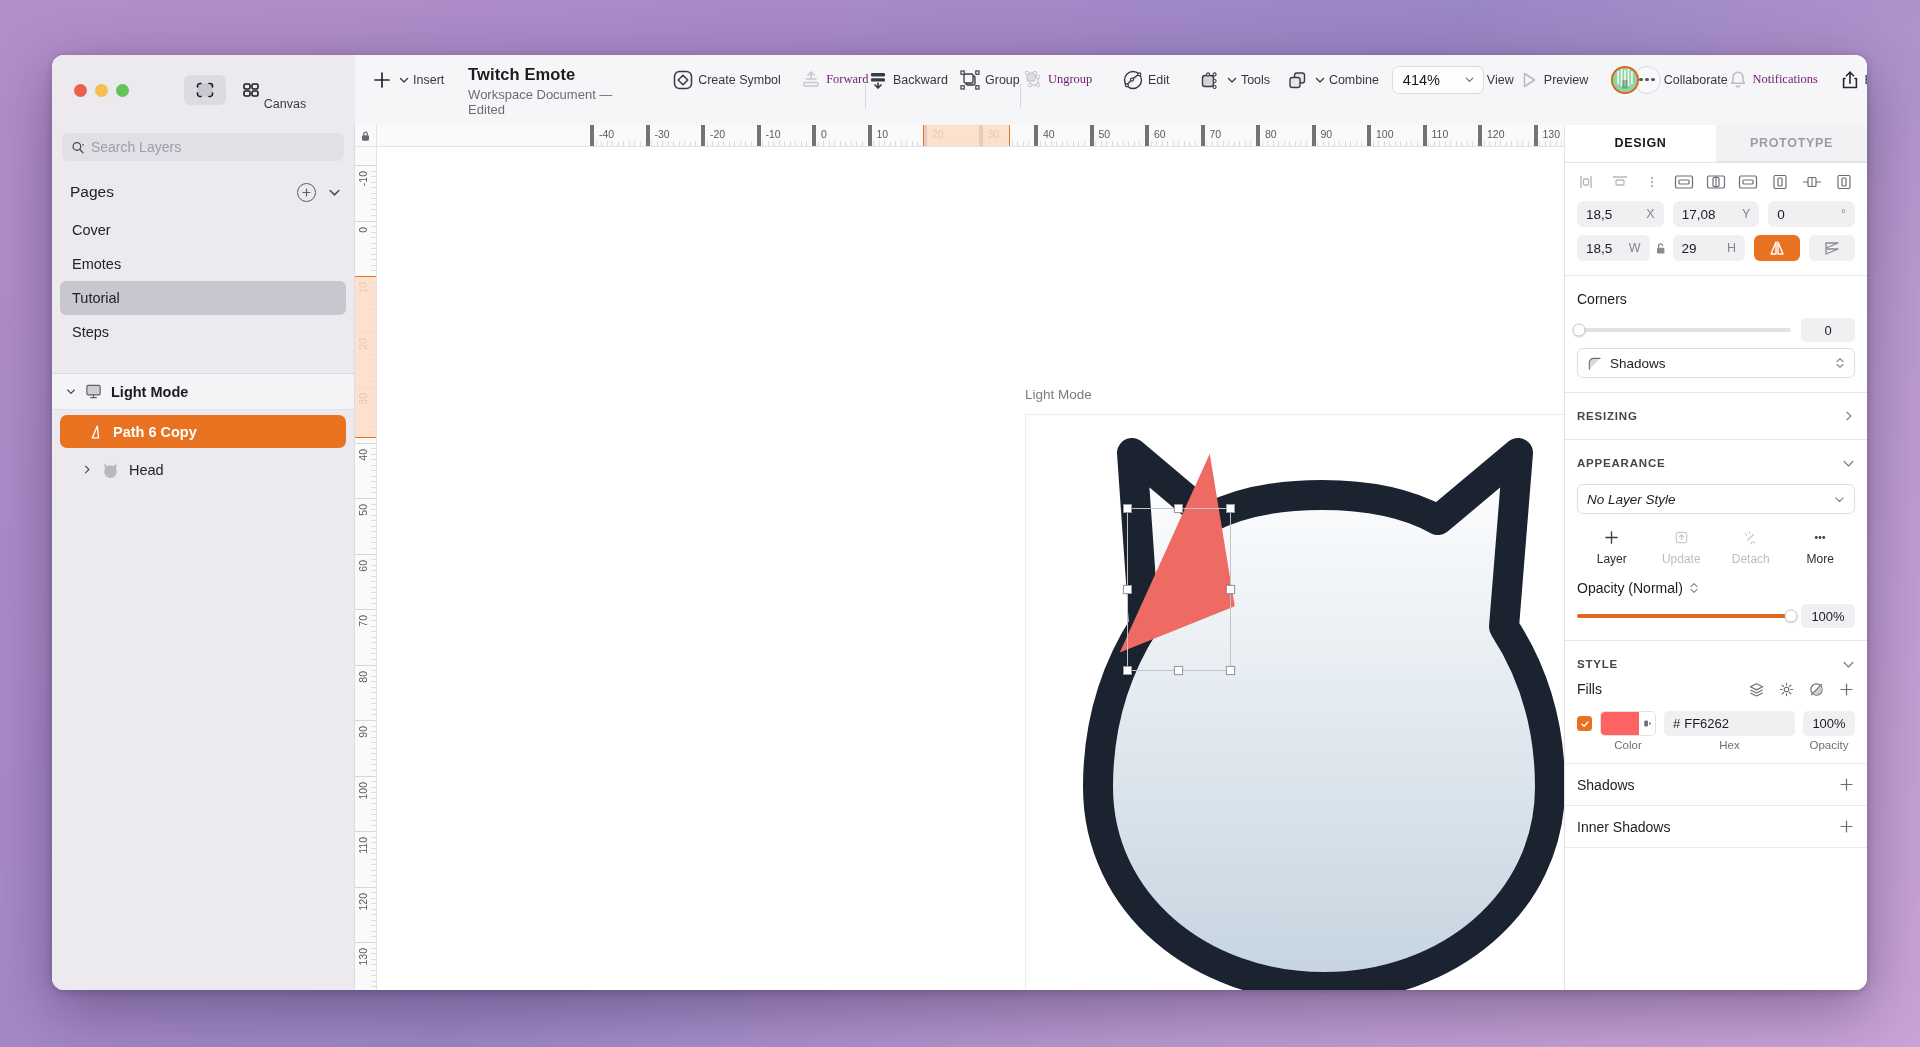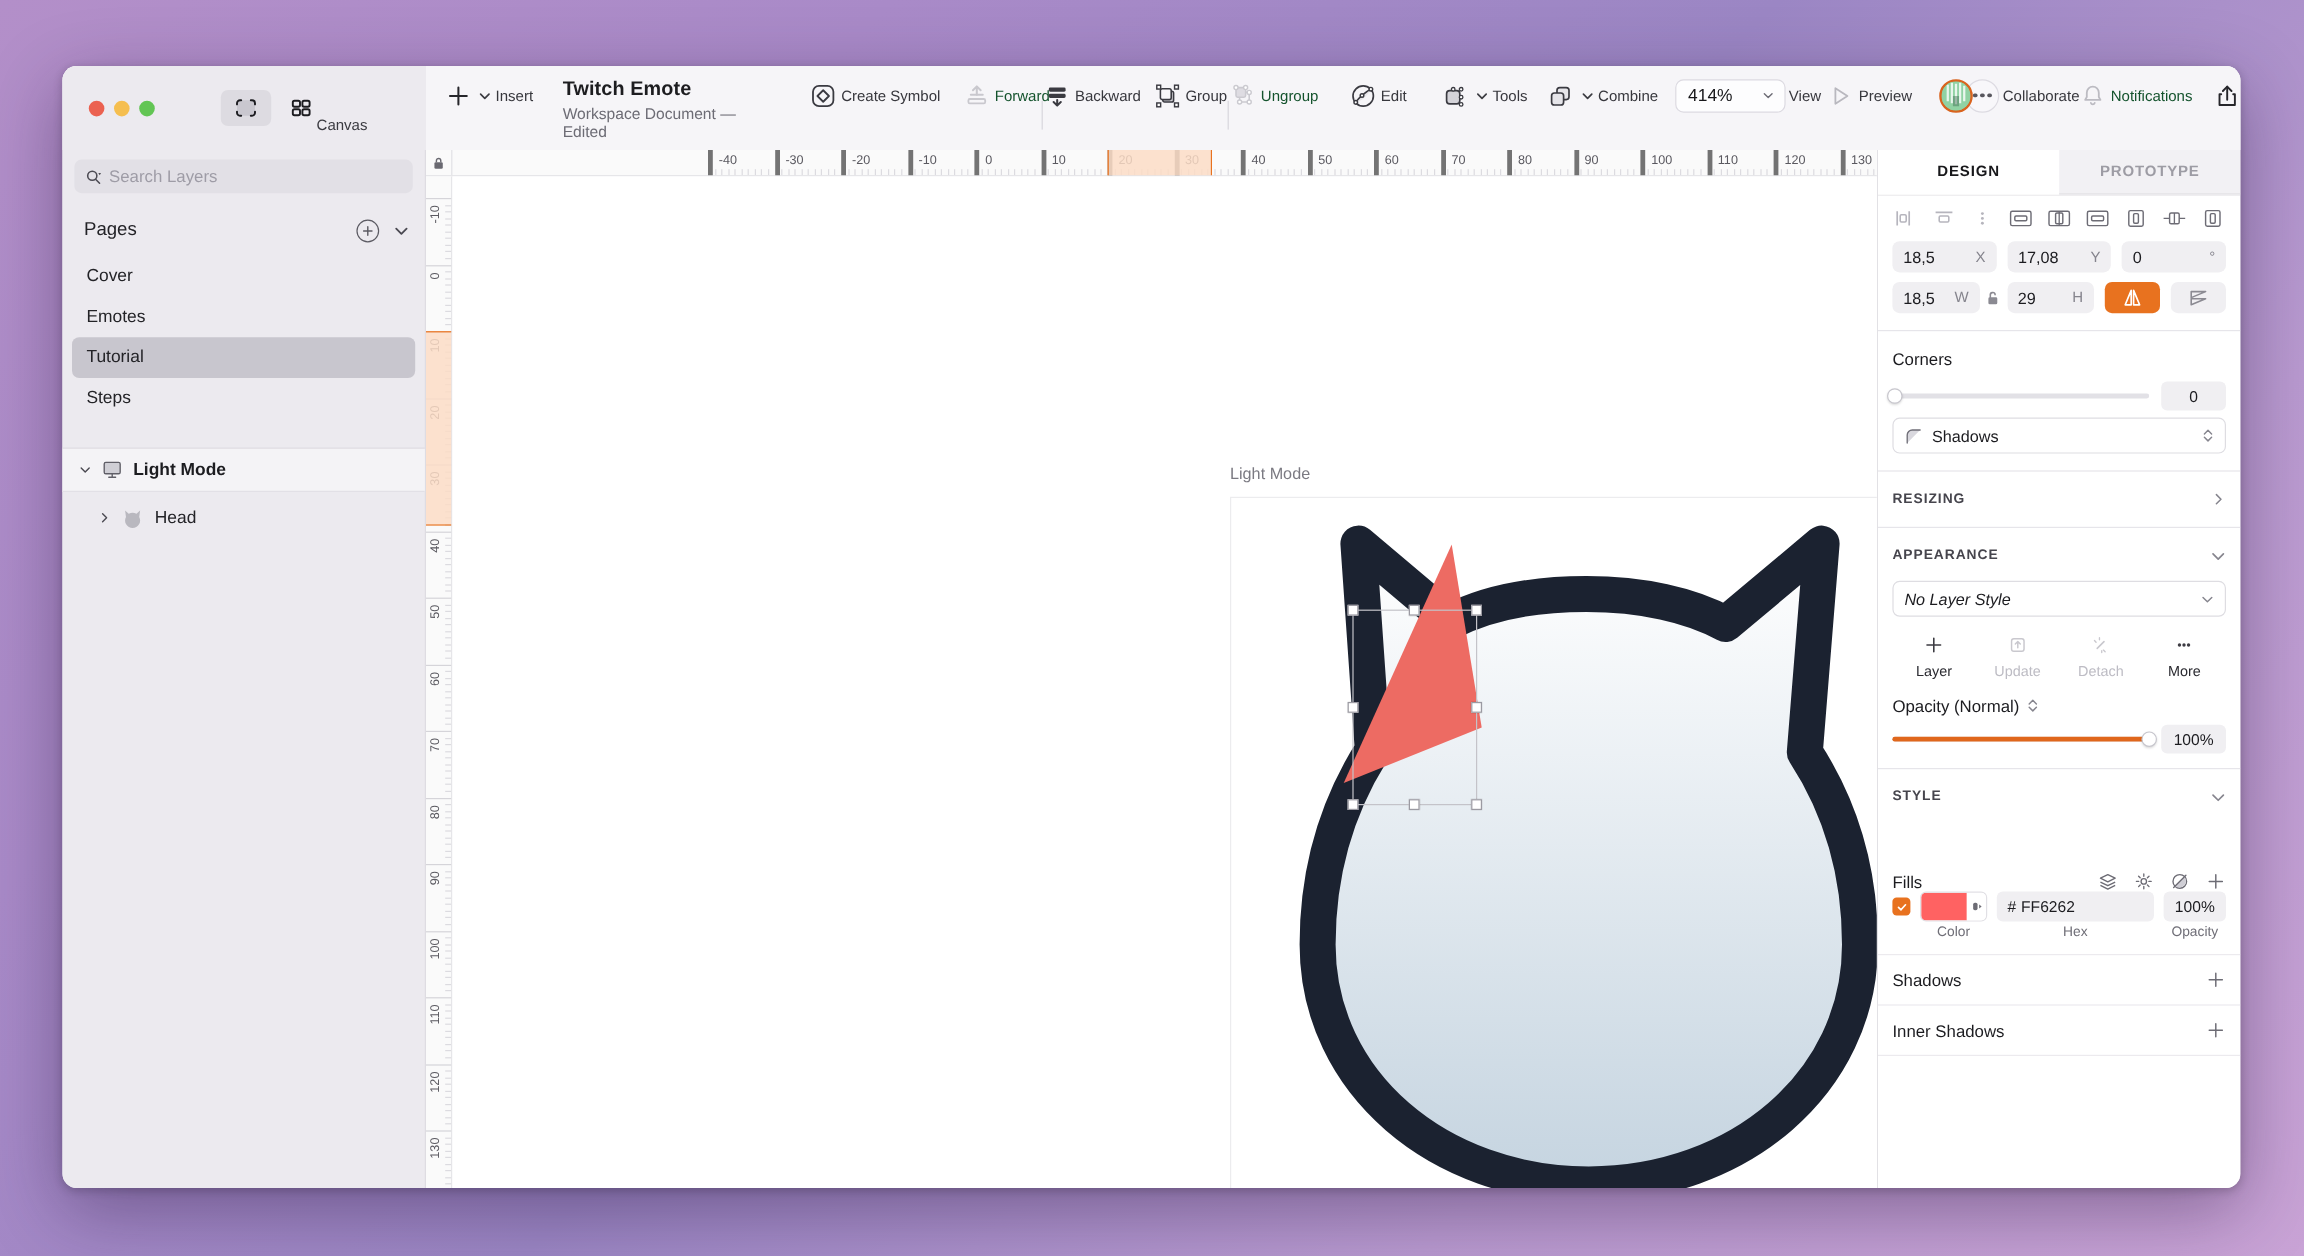--- a/index.html
+++ b/index.html
@@ -80,21 +80,21 @@
   .tb-item {
     display: flex;
     flex-direction: row;
     align-items: center;
     justify-content: flex-start;
     min-width: 54px;
     gap: 3px;
   }
   .tb-icons { height: 33px; display: flex; align-items: center; justify-content: center; gap: 5px; }
   .tb-caption { font-size: 12.5px; color: #37373d; white-space: nowrap; }
-  .tb-caption.dim { color: #14532d; }
+  .tb-caption.dim { color: #701a75; font-family: Liberation Serif, serif; }
 
   .doc-title-block { margin-left: 34px; margin-top: 2px; }
   .doc-title { font-size: 16.5px; font-weight: bold; color: #1d1d20; letter-spacing: .1px;}
   .doc-sub { font-size: 13px; color: #6d6c75; margin-top: 3px; }
 
   .tb-sep { width: 1px; height: 24px; background: #d8d6dd; align-self: center; margin-top: 4px;}
 
   .zoom-field {
     display: flex; align-items: center; justify-content: space-between;
     width: 92px; height: 28px;
@@ -391,23 +391,22 @@
   .select-box .lead { display:flex; align-items:center; gap: 8px; }
   .select-box.italic .lead span { font-style: italic; }
 
   .style-actions { display: flex; padding: 4px 12px 8px 12px; }
   .sa { flex: 1; display: flex; flex-direction: column; align-items: center; gap: 4px; }
   .sa .ic { height: 22px; display:flex; align-items:center; justify-content:center;}
   .sa .lb { font-size: 12px; color: #2b2b31; }
   .sa.dim .lb { color: #bdbcc4; }
 
   .fills-head {
-    display:flex; align-items:flex-end; padding: 0 12px; height: 30px;
+    display:flex; align-items:flex-start; padding: 0 12px; height: 30px;
     justify-content: space-between;
-    margin-top: 32px;
   }
   .fills-icons { display: flex; align-items: center; gap: 13px; }
 
   .fill-row { display: flex; align-items: center; gap: 8px; padding: 0 12px; }
   .checkbox {
     width: 15px; height: 15px; border-radius: 3.5px;
     background: #e8721f;
     display: flex; align-items: center; justify-content: center;
   }
   .swatch {
@@ -711,20 +710,26 @@
               <path d="M2 4.2L6 8.2l4-4" stroke="#4b4a52" stroke-width="1.4" fill="none" stroke-linecap="round" stroke-linejoin="round"></path>
             </svg>
         </span>
         <svg width="19" height="19" viewBox="0 0 20 20">
           <rect x="3" y="3.5" width="14" height="10" rx="1.4" fill="#cfced5" stroke="#5f5e67" stroke-width="1.2"></rect>
           <path d="M10 13.5v3M7 16.5h6" stroke="#5f5e67" stroke-width="1.2" stroke-linecap="round"></path>
         </svg>
         <span class="nm">Light Mode</span>
       </div>
 
+      <div class="layer-row selected">
+        <svg width="18" height="18" viewBox="0 0 20 20">
+          <path d="M12.5 3.5L7 16.5h7z" fill="none" stroke="#ffffff" stroke-width="1.5" stroke-linejoin="round"></path>
+        </svg>
+        <span>Path 6 Copy</span>
+      </div>
 
       <div class="layer-row child">
         <span class="chev">
           <svg width="11" height="11" viewBox="0 0 12 12">
               <path d="M4.2 2L8.2 6l-4 4" stroke="#4b4a52" stroke-width="1.4" fill="none" stroke-linecap="round" stroke-linejoin="round"></path>
             </svg>
         </span>
         <svg width="19" height="19" viewBox="0 0 20 20">
           <path d="M4.2 9.2L3.4 3.6 6.6 6.4a7.5 7.5 0 0 1 6.8 0l3.2-2.8-.8 5.6a6.6 6.6 0 1 1-11.6 0z" fill="#b9b8bf"></path>
         </svg>

